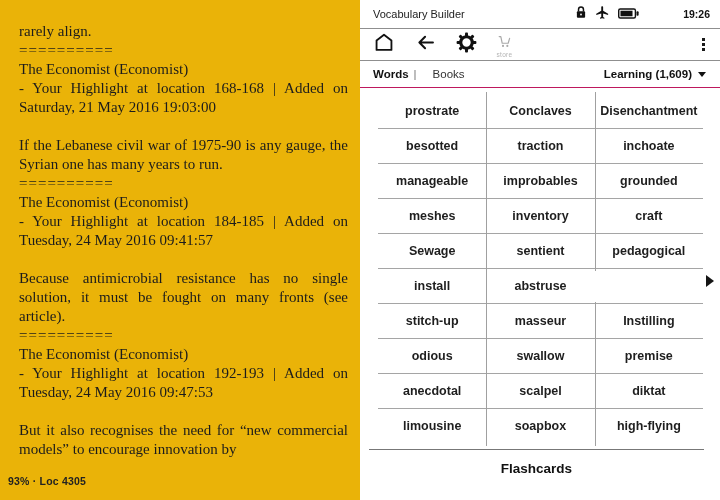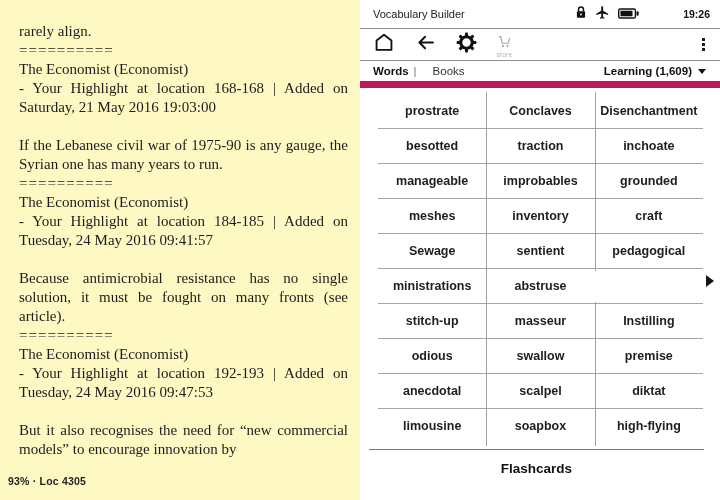--- a/index.html
+++ b/index.html
@@ -1,21 +1,21 @@
 <!DOCTYPE html>
 <html><head>
 <meta charset="utf-8">
 <style>
   html,body{margin:0;padding:0;}
   body{
     width:720px;height:500px;position:relative;background:#ffffff;
     font-family:"Liberation Sans",sans-serif;overflow:hidden;color:#1c1c1c;
   }
   
-  .left-panel{position:absolute;left:0;top:0;width:360px;height:500px;background:#fef9c3;}
+  .left-panel{position:absolute;left:0;top:0;width:360px;height:500px;background:#eab308;}
   .clippings{
     padding:22px 12px 0 19px;
     font-family:"Liberation Serif",serif;
     font-size:15px;line-height:19px;color:#1c1c1c;text-align:justify;
   }
   .clippings p{margin:0;}
   .clippings p.content{margin-top:19px;}
   .clippings p.sep{letter-spacing:1px;}
   .page-footer{
     position:absolute;left:8px;bottom:13px;
@@ -33,21 +33,21 @@
   .nav-bar{
     height:32px;border-bottom:1px solid #8f8f8f;
     display:flex;align-items:center;padding:0 10px 0 13px;gap:19px;box-sizing:border-box;
   }
   .nav-btn{display:flex;flex-direction:column;align-items:center;justify-content:center;cursor:pointer;}
   .store-btn{margin-top:2px;}
   .store-label{font-size:6.5px;color:#b3b3b3;margin-top:-2px;letter-spacing:.3px;}
   .kebab{margin-left:auto;display:flex;flex-direction:column;gap:2px;padding:3px 5px;cursor:pointer;}
   .kebab i{width:3px;height:3px;background:#1a1a1a;display:block;}
   .tabs-bar{
-    height:27px;border-bottom:7px solid #be185d;
+    height:27px;border-bottom:1px solid #be185d;
     display:flex;align-items:center;padding:0 14px 0 13px;font-size:11.5px;box-sizing:border-box;
   }
   .tab-words{font-weight:700;color:#111;cursor:pointer;}
   .tab-sep{color:#777;margin:0 5px;}
   .tab-books{color:#333;cursor:pointer;padding-left:11px;}
   .filter{margin-left:auto;display:flex;align-items:center;font-weight:700;color:#111;cursor:pointer;}
   .caret-down{
     width:0;height:0;margin-left:6px;
     border-left:4.5px solid transparent;border-right:4.5px solid transparent;
     border-top:5px solid #111;
@@ -204,21 +204,21 @@
       <span class="word-cell">meshes</span>
       <span class="word-cell">inventory</span>
       <span class="word-cell">craft</span>
     </div>
     <div class="word-row">
       <span class="word-cell">Sewage</span>
       <span class="word-cell">sentient</span>
       <span class="word-cell">pedagogical</span>
     </div>
     <div class="word-row">
-      <span class="word-cell">ministrations</span>
+      <span class="word-cell">install</span>
       <span class="word-cell">abstruse</span>
     </div>
     <div class="word-row">
       <span class="word-cell">stitch-up</span>
       <span class="word-cell">masseur</span>
       <span class="word-cell">Instilling</span>
     </div>
     <div class="word-row">
       <span class="word-cell">odious</span>
       <span class="word-cell">swallow</span>

